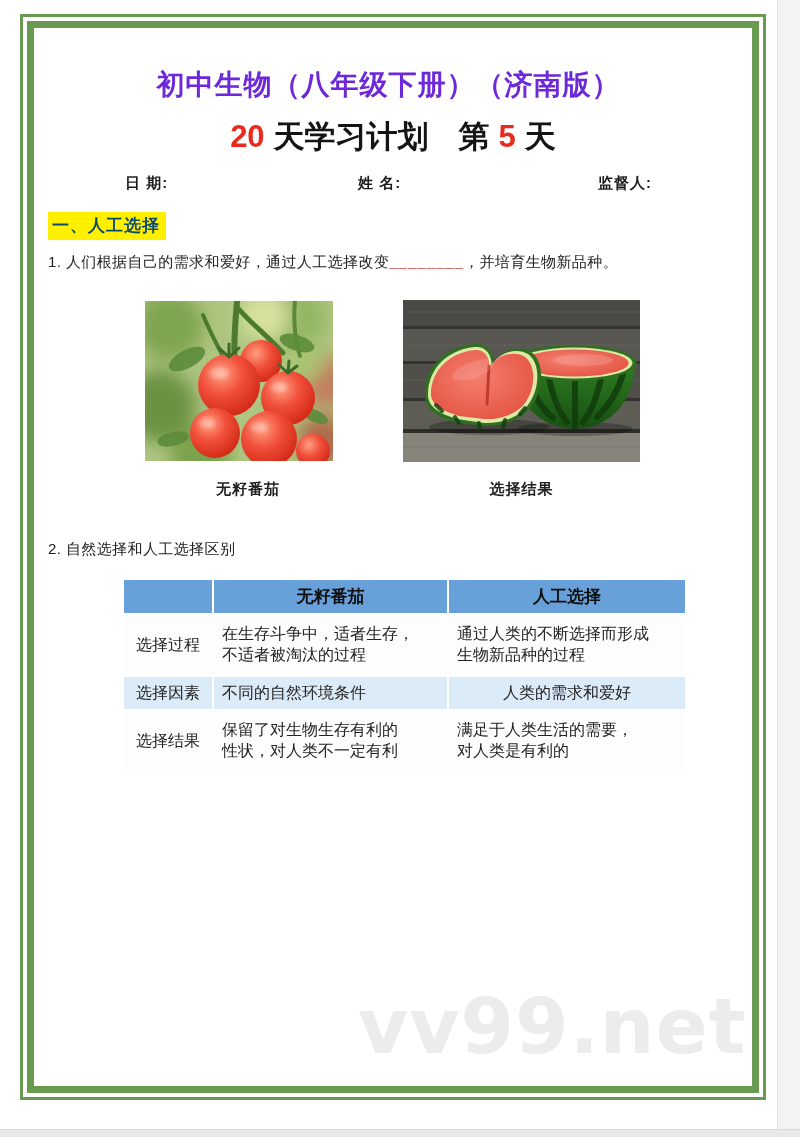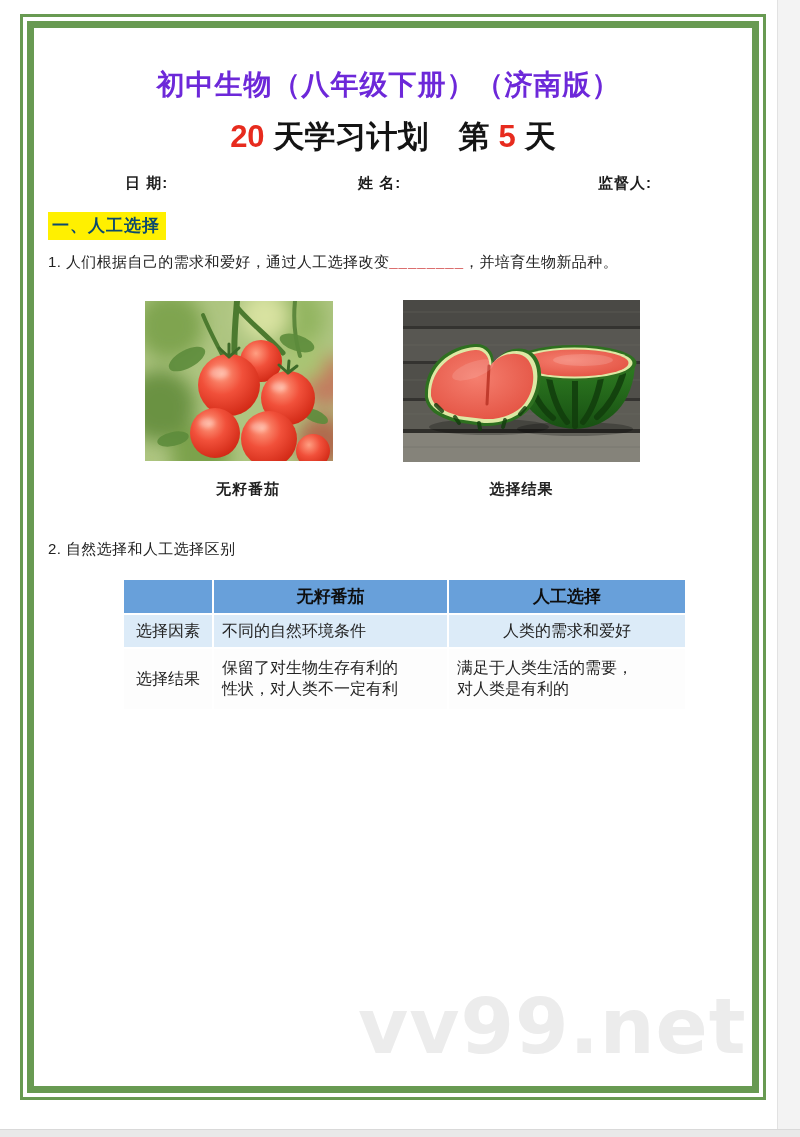--- a/index.html
+++ b/index.html
@@ -206,20 +206,27 @@
         <col style="width:238px">
       </colgroup>
     <thead>
       <tr>
         <th></th>
         <th>无籽番茄</th>
         <th>人工选择</th>
       </tr>
     </thead>
     <tbody>
+      <tr class="row-a h-tall">
+        <td class="lab">选择过程</td>
+        <td class="txt">在生存斗争中，适者生存，
+不适者被淘汰的过程</td>
+        <td class="txt">通过人类的不断选择而形成
+生物新品种的过程</td>
+      </tr>
       <tr class="row-b h-short">
         <td class="lab">选择因素</td>
         <td class="txt">不同的自然环境条件</td>
         <td class="txt cen">人类的需求和爱好</td>
       </tr>
       <tr class="row-a h-tall">
         <td class="lab">选择结果</td>
         <td class="txt">保留了对生物生存有利的
 性状，对人类不一定有利</td>
         <td class="txt">满足于人类生活的需要，

